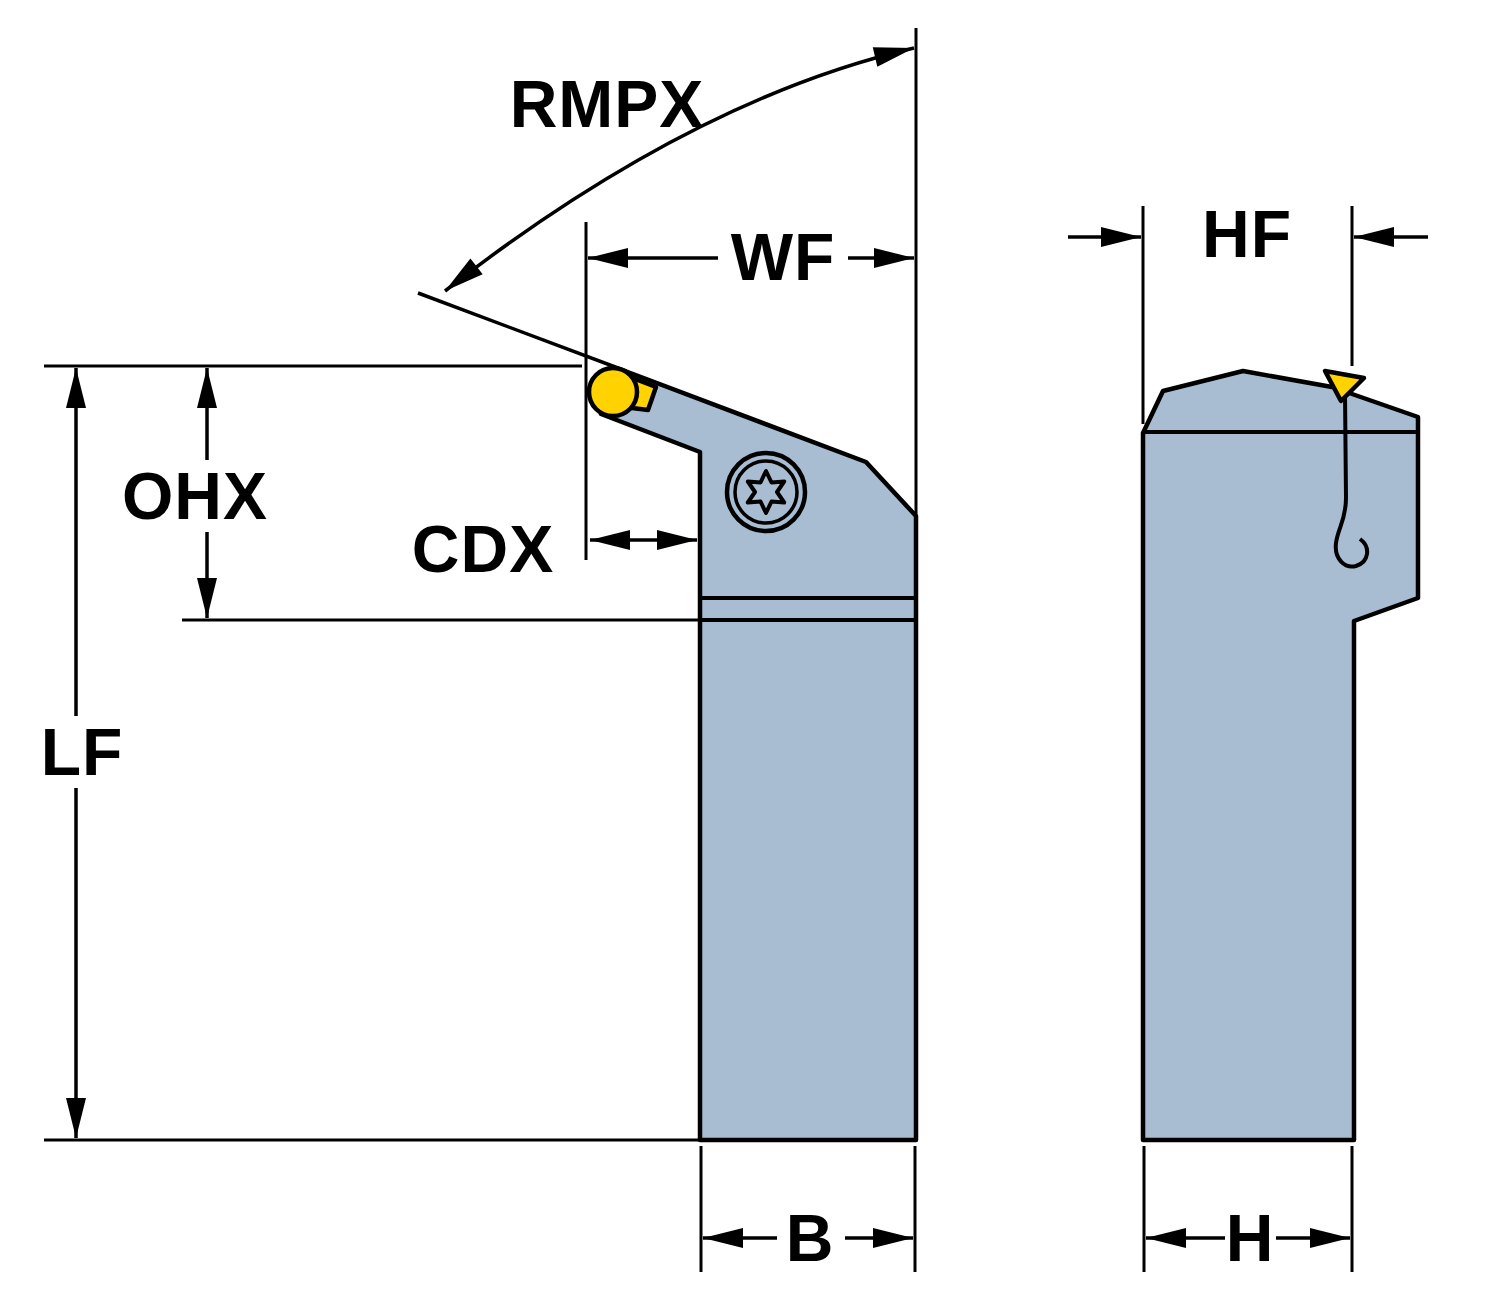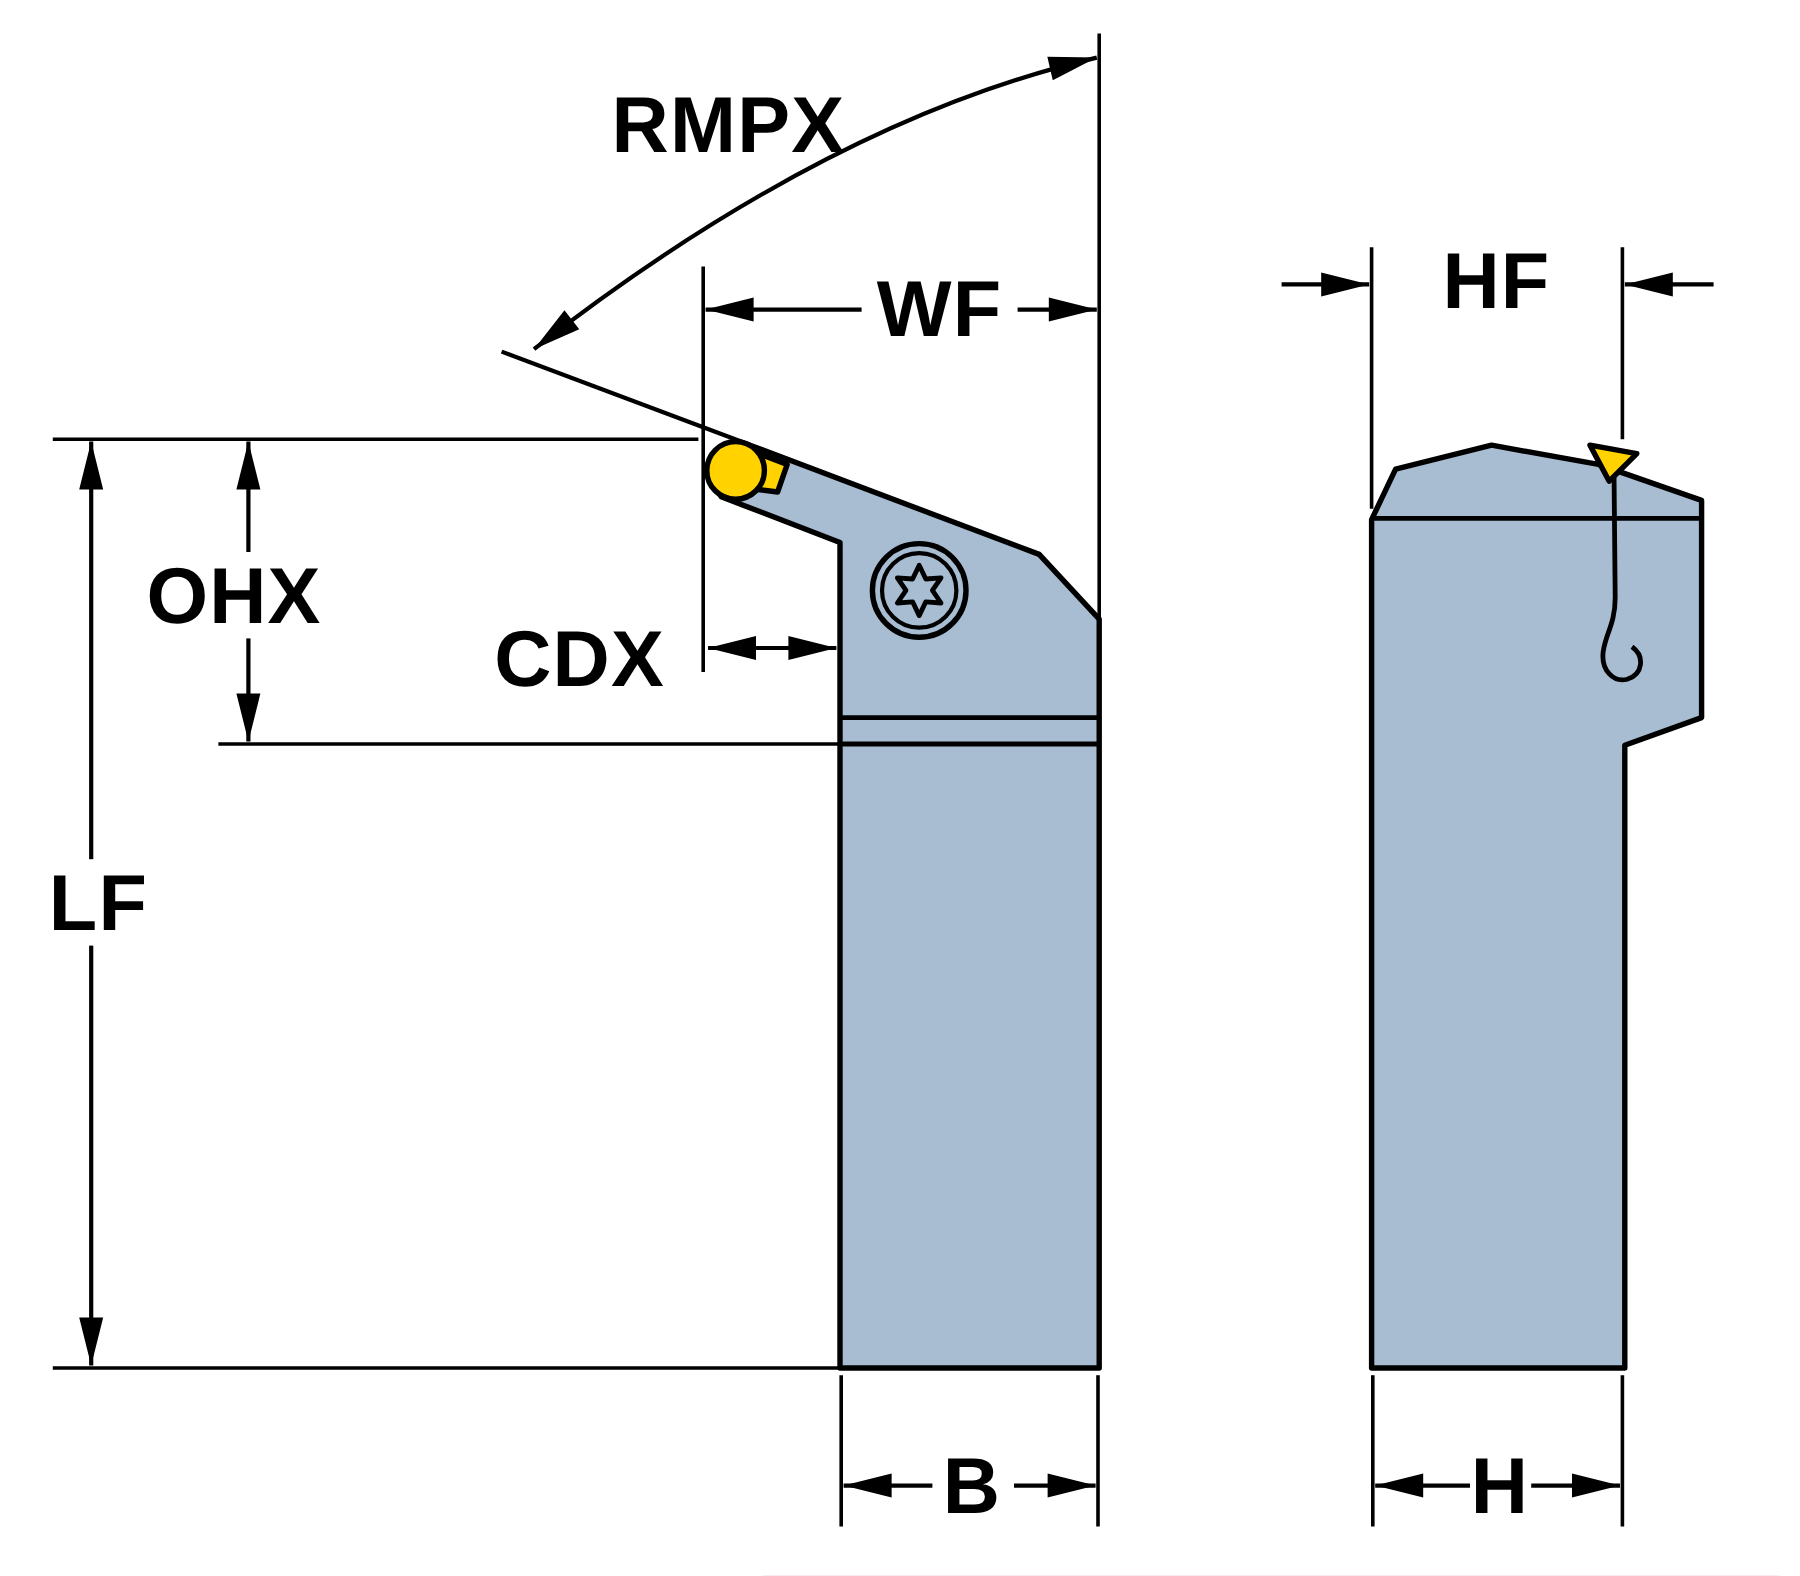--- a/index.html
+++ b/index.html
@@ -7,21 +7,21 @@
     padding: 0;
     background: #ffffff;
     width: 1500px;
     height: 1313px;
     overflow: hidden;
   }
   .stage {
     position: relative;
     width: 1500px;
     height: 1313px;
-    background: #f9a8d4;
+    background: #1d4ed8;
   }
   svg {
     display: block;
   }
   .dim-label {
     font-family: "Liberation Sans", "DejaVu Sans", sans-serif;
     font-size: 66px;
     font-weight: bold;
     fill: #000000;
     letter-spacing: 1px;

